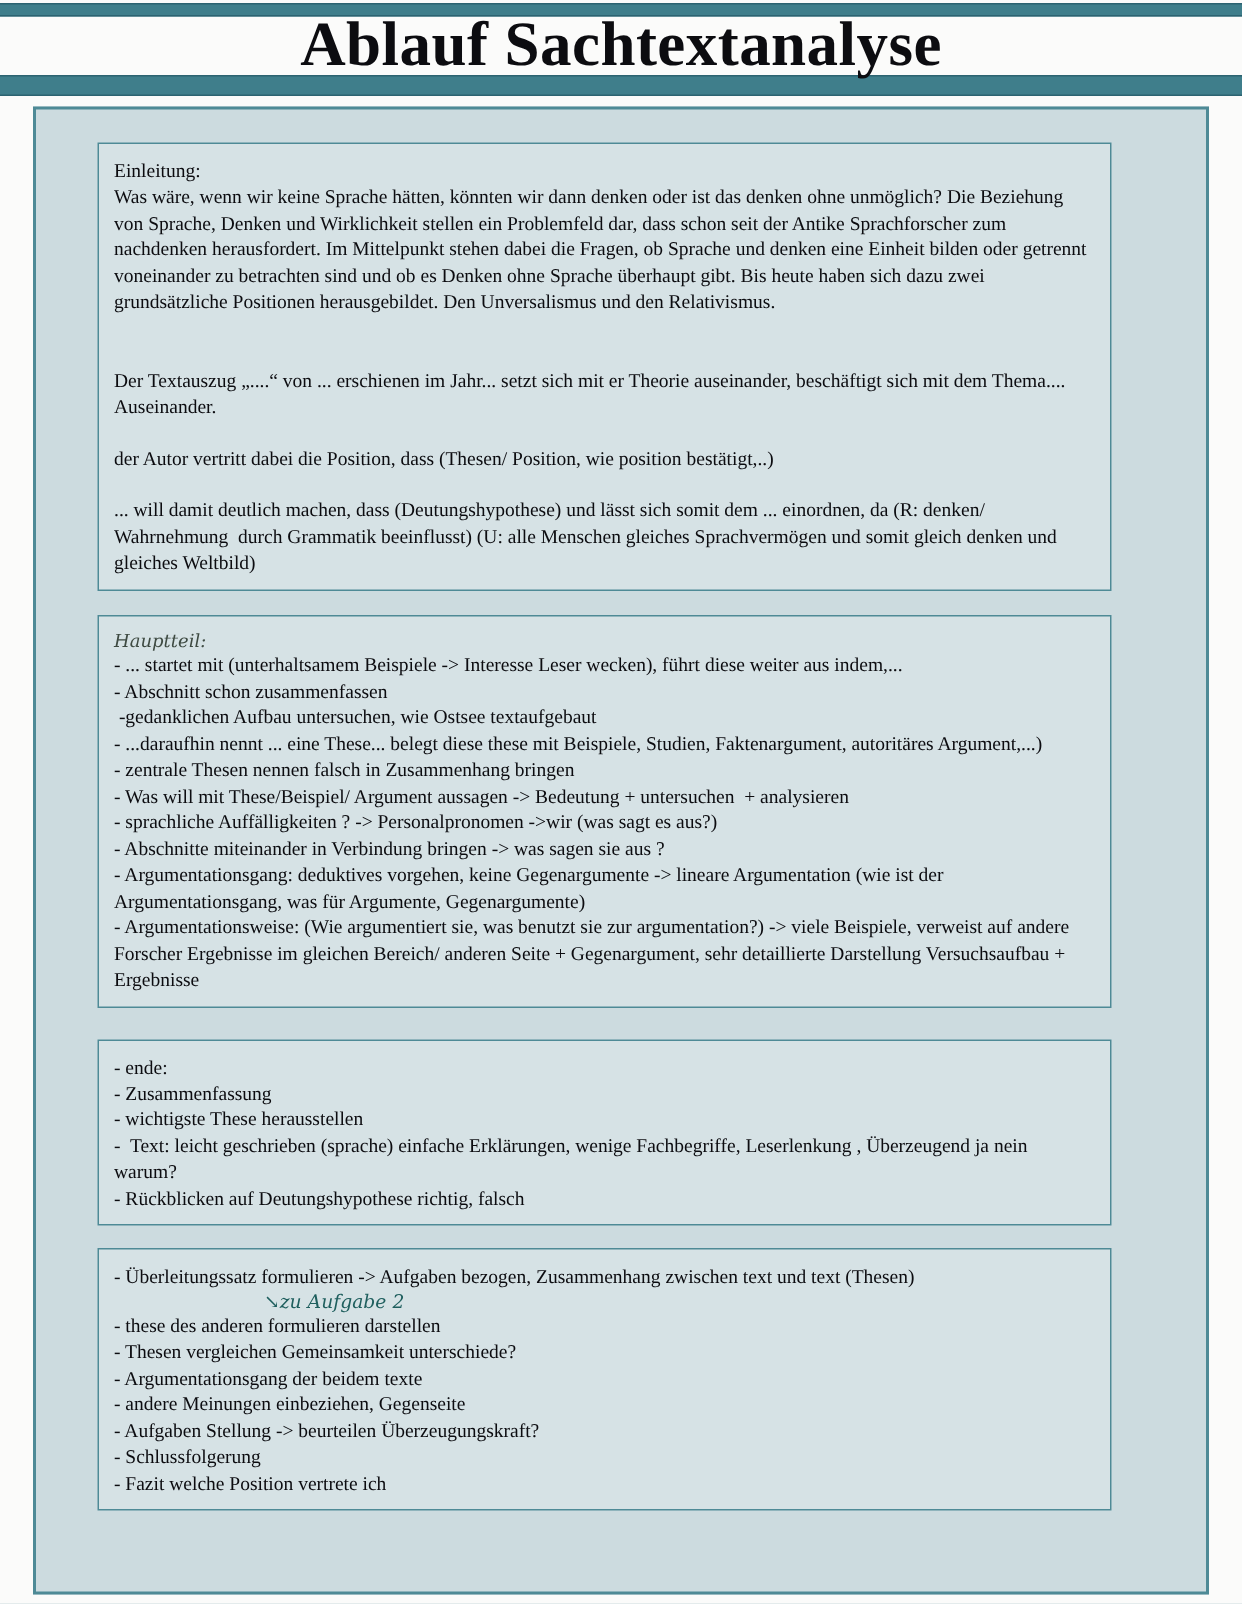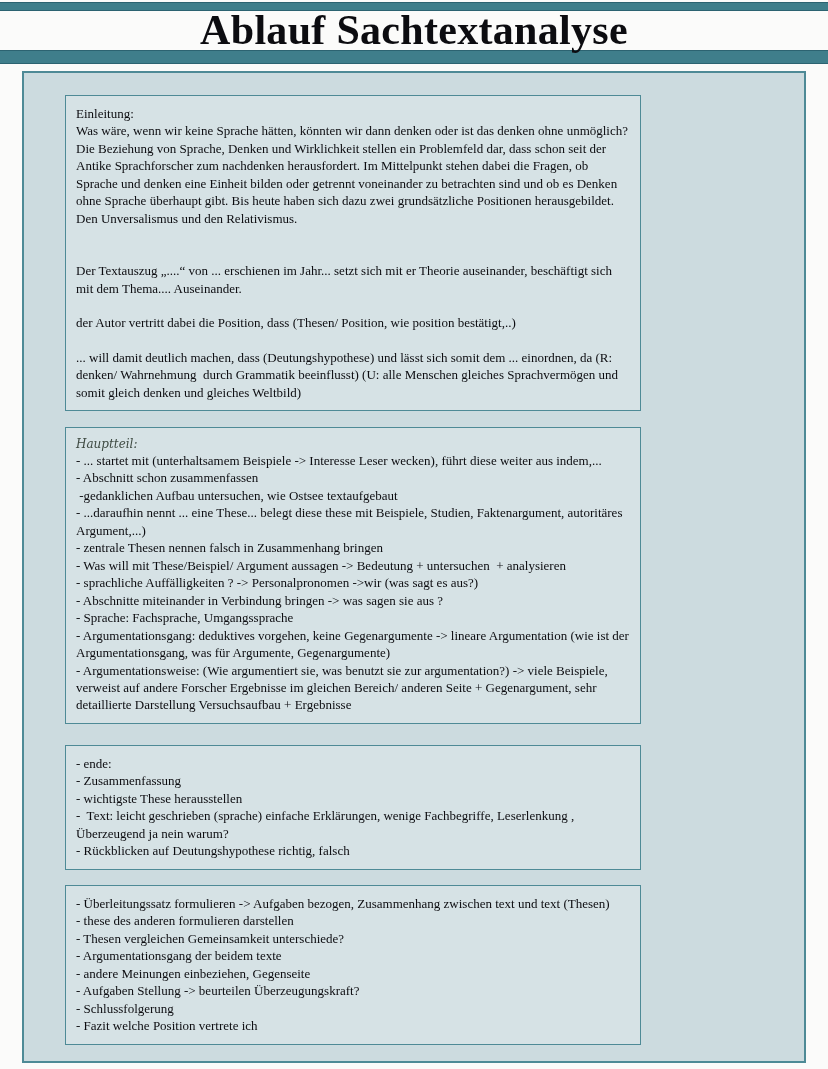--- a/index.html
+++ b/index.html
@@ -28,21 +28,21 @@
   }
   .panel {
     margin: 7px 22px 0 22px;
     height: 992px;
     background: var(--panel_bg, #ccdbdf);
     border: 2px solid var(--border, #4e8a96);
     padding: 22px 0 0 41px;
     overflow: hidden;
   }
   .box {
-    width: 576px;
+    width: 676px;
     background: var(--box_bg, #d6e2e5);
     border: 1px solid var(--border, #4e8a96);
     padding: 9px 10px;
     font-size: 13px;
     line-height: 1.345;
   }
   .p, .line { white-space: pre-wrap; }
   .gap-large { margin-bottom: 35px; font-family: Liberation Serif, serif; }
   .gap { margin-bottom: 17px; }
   .box-hauptteil { margin-top: 16px; }
@@ -83,35 +83,35 @@
     <section class="box box-hauptteil">
       <div class="handwriting">Hauptteil:</div>
       <div class="line">- ... startet mit (unterhaltsamem Beispiele -&gt; Interesse Leser wecken), führt diese weiter aus indem,...</div>
       <div class="line">- Abschnitt schon zusammenfassen</div>
       <div class="line"> -gedanklichen Aufbau untersuchen, wie Ostsee textaufgebaut</div>
       <div class="line">- ...daraufhin nennt ... eine These... belegt diese these mit Beispiele, Studien, Faktenargument, autoritäres Argument,...)</div>
       <div class="line">- zentrale Thesen nennen falsch in Zusammenhang bringen</div>
       <div class="line">- Was will mit These/Beispiel/ Argument aussagen -&gt; Bedeutung + untersuchen  + analysieren</div>
       <div class="line">- sprachliche Auffälligkeiten ? -&gt; Personalpronomen -&gt;wir (was sagt es aus?)</div>
       <div class="line">- Abschnitte miteinander in Verbindung bringen -&gt; was sagen sie aus ?</div>
-      <div class="line">- Sprache: Fachsprache, Umgangssprache</div>
       <div class="line">- Argumentationsgang: deduktives vorgehen, keine Gegenargumente -&gt; lineare Argumentation (wie ist der Argumentationsgang, was für Argumente, Gegenargumente)</div>
       <div class="line">- Argumentationsweise: (Wie argumentiert sie, was benutzt sie zur argumentation?) -&gt; viele Beispiele, verweist auf andere Forscher Ergebnisse im gleichen Bereich/ anderen Seite + Gegenargument, sehr detaillierte Darstellung Versuchsaufbau + Ergebnisse</div>
     </section>
 
     <section class="box box-schluss">
       <div class="line">- ende:</div>
       <div class="line">- Zusammenfassung</div>
       <div class="line">- wichtigste These herausstellen</div>
       <div class="line">-  Text: leicht geschrieben (sprache) einfache Erklärungen, wenige Fachbegriffe, Leserlenkung , Überzeugend ja nein warum?</div>
       <div class="line">- Rückblicken auf Deutungshypothese richtig, falsch</div>
     </section>
 
     <section class="box box-aufgabe2">
       <div class="line">- Überleitungssatz formulieren -&gt; Aufgaben bezogen, Zusammenhang zwischen text und text (Thesen)</div>
+      <div class="handwriting note">↘zu Aufgabe 2</div>
       <div class="line">- these des anderen formulieren darstellen</div>
       <div class="line">- Thesen vergleichen Gemeinsamkeit unterschiede?</div>
       <div class="line">- Argumentationsgang der beidem texte</div>
       <div class="line">- andere Meinungen einbeziehen, Gegenseite</div>
       <div class="line">- Aufgaben Stellung -&gt; beurteilen Überzeugungskraft?</div>
       <div class="line">- Schlussfolgerung</div>
       <div class="line">- Fazit welche Position vertrete ich</div>
     </section>
 
   </div>

